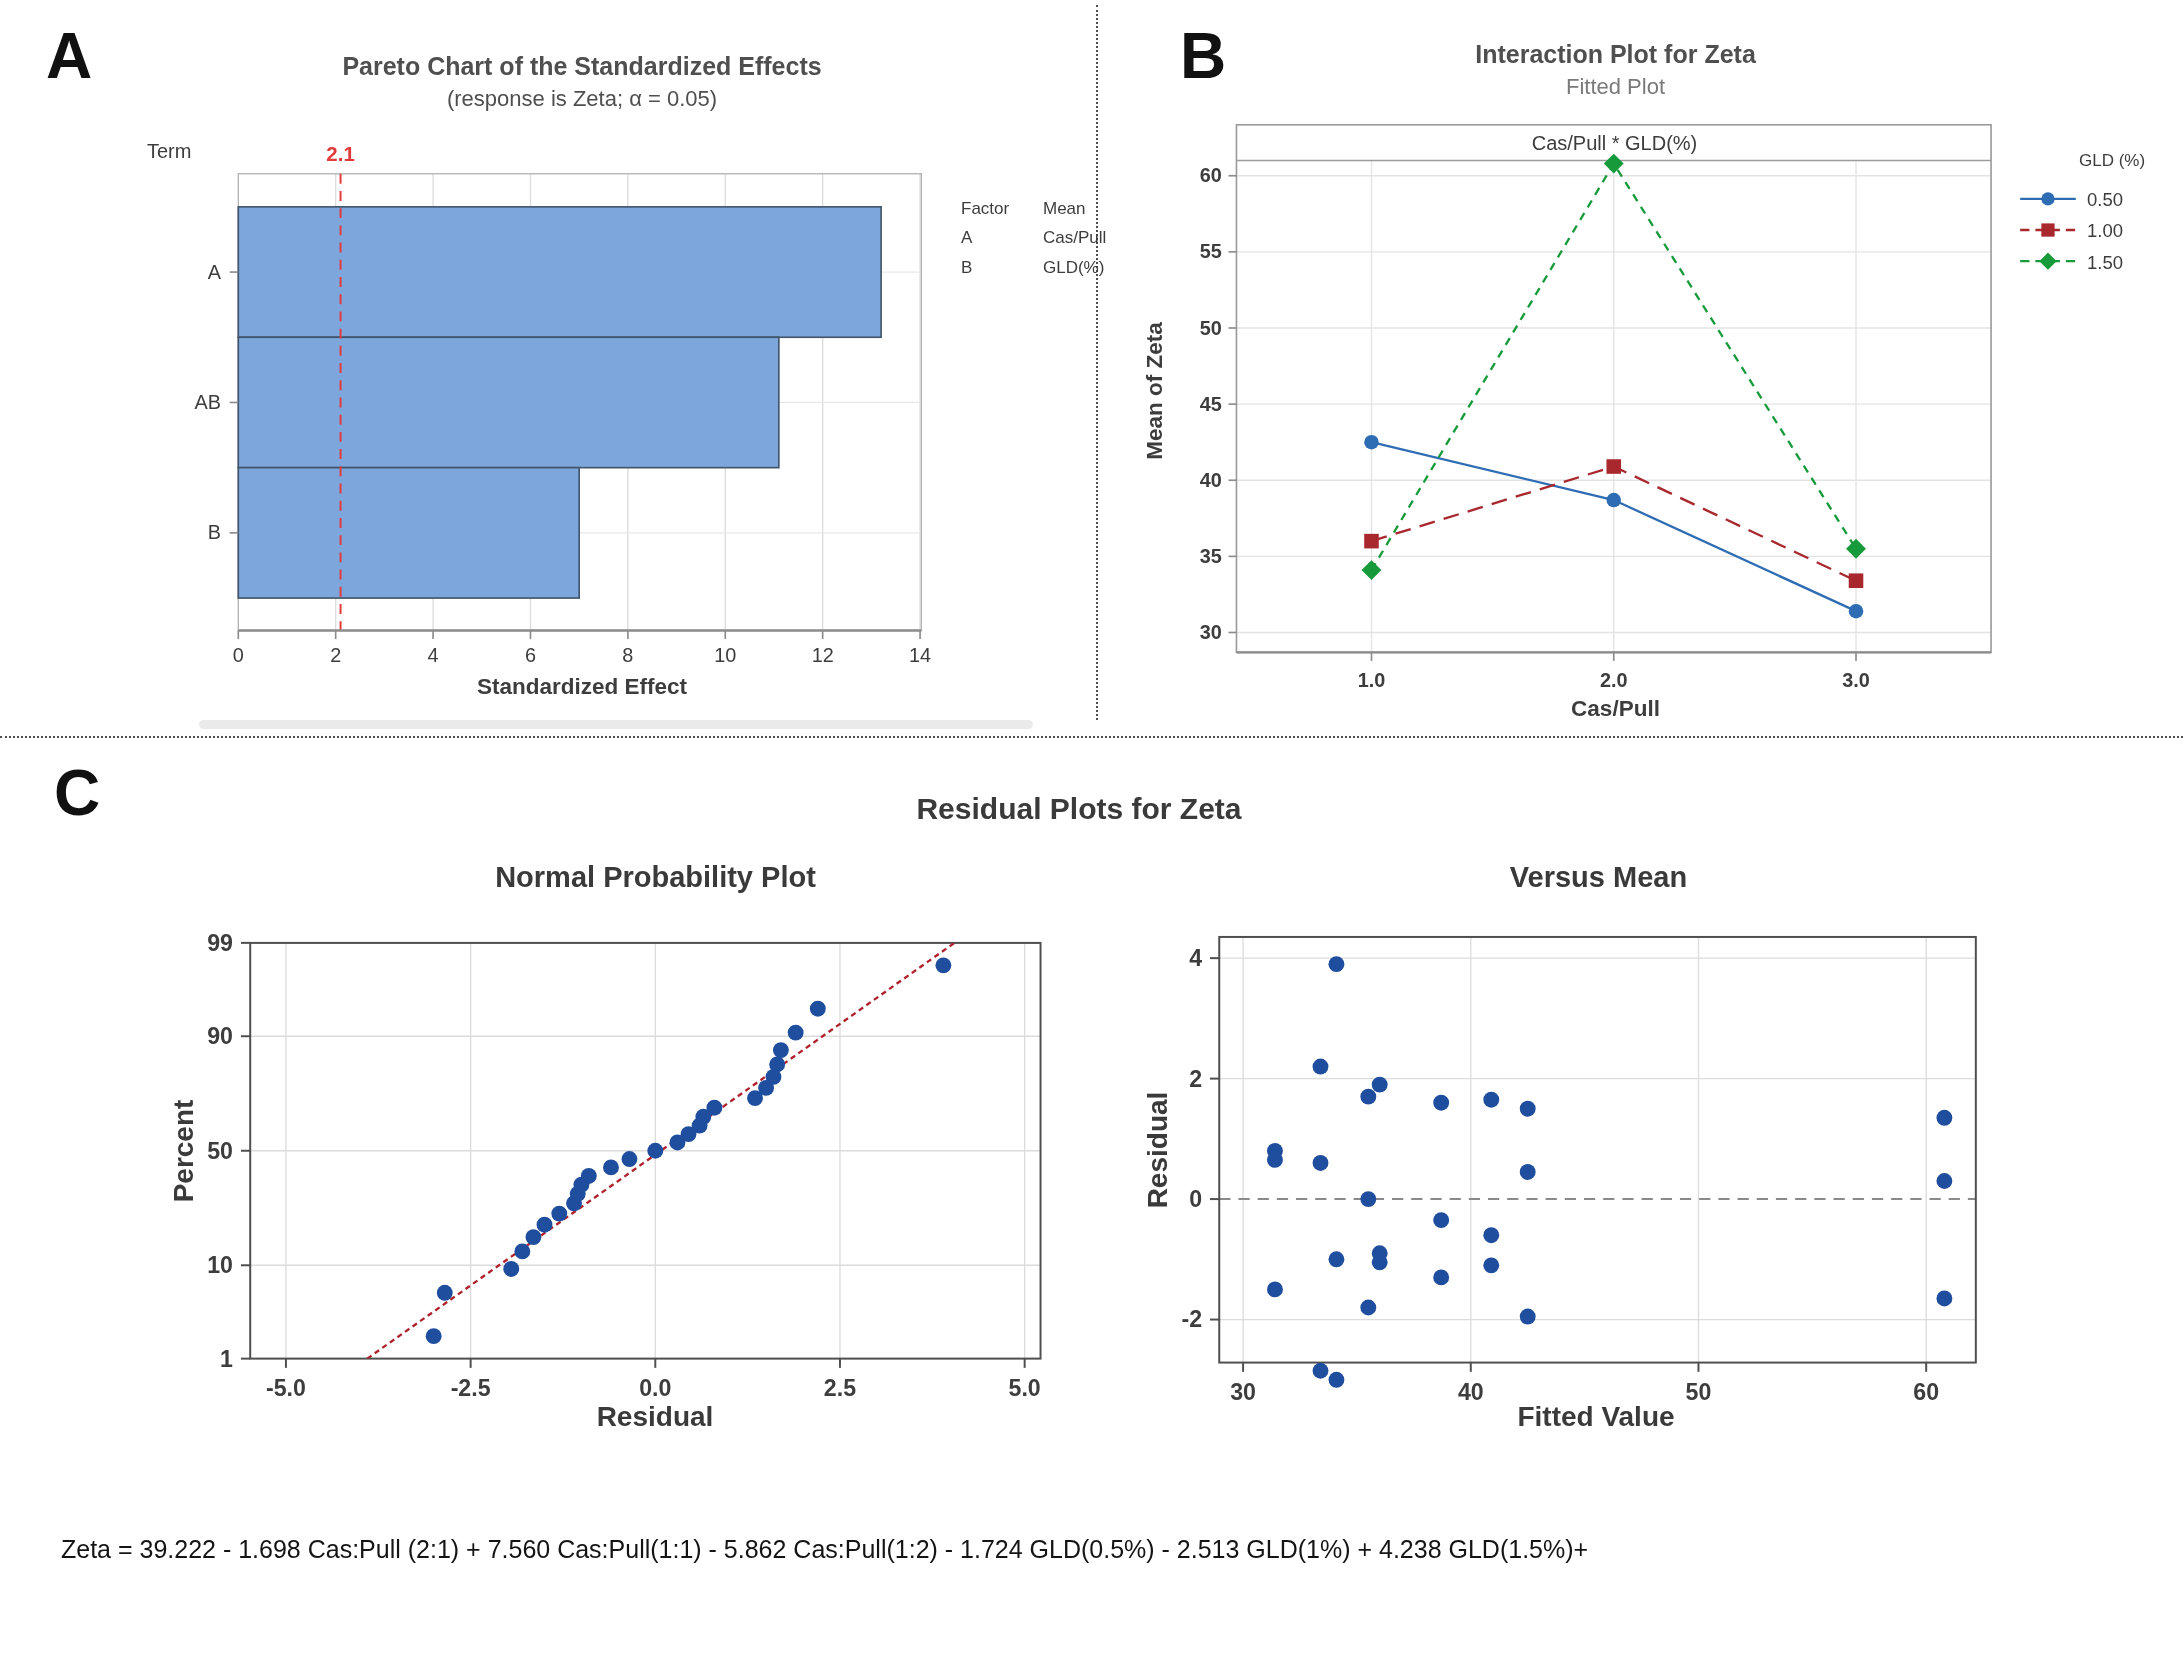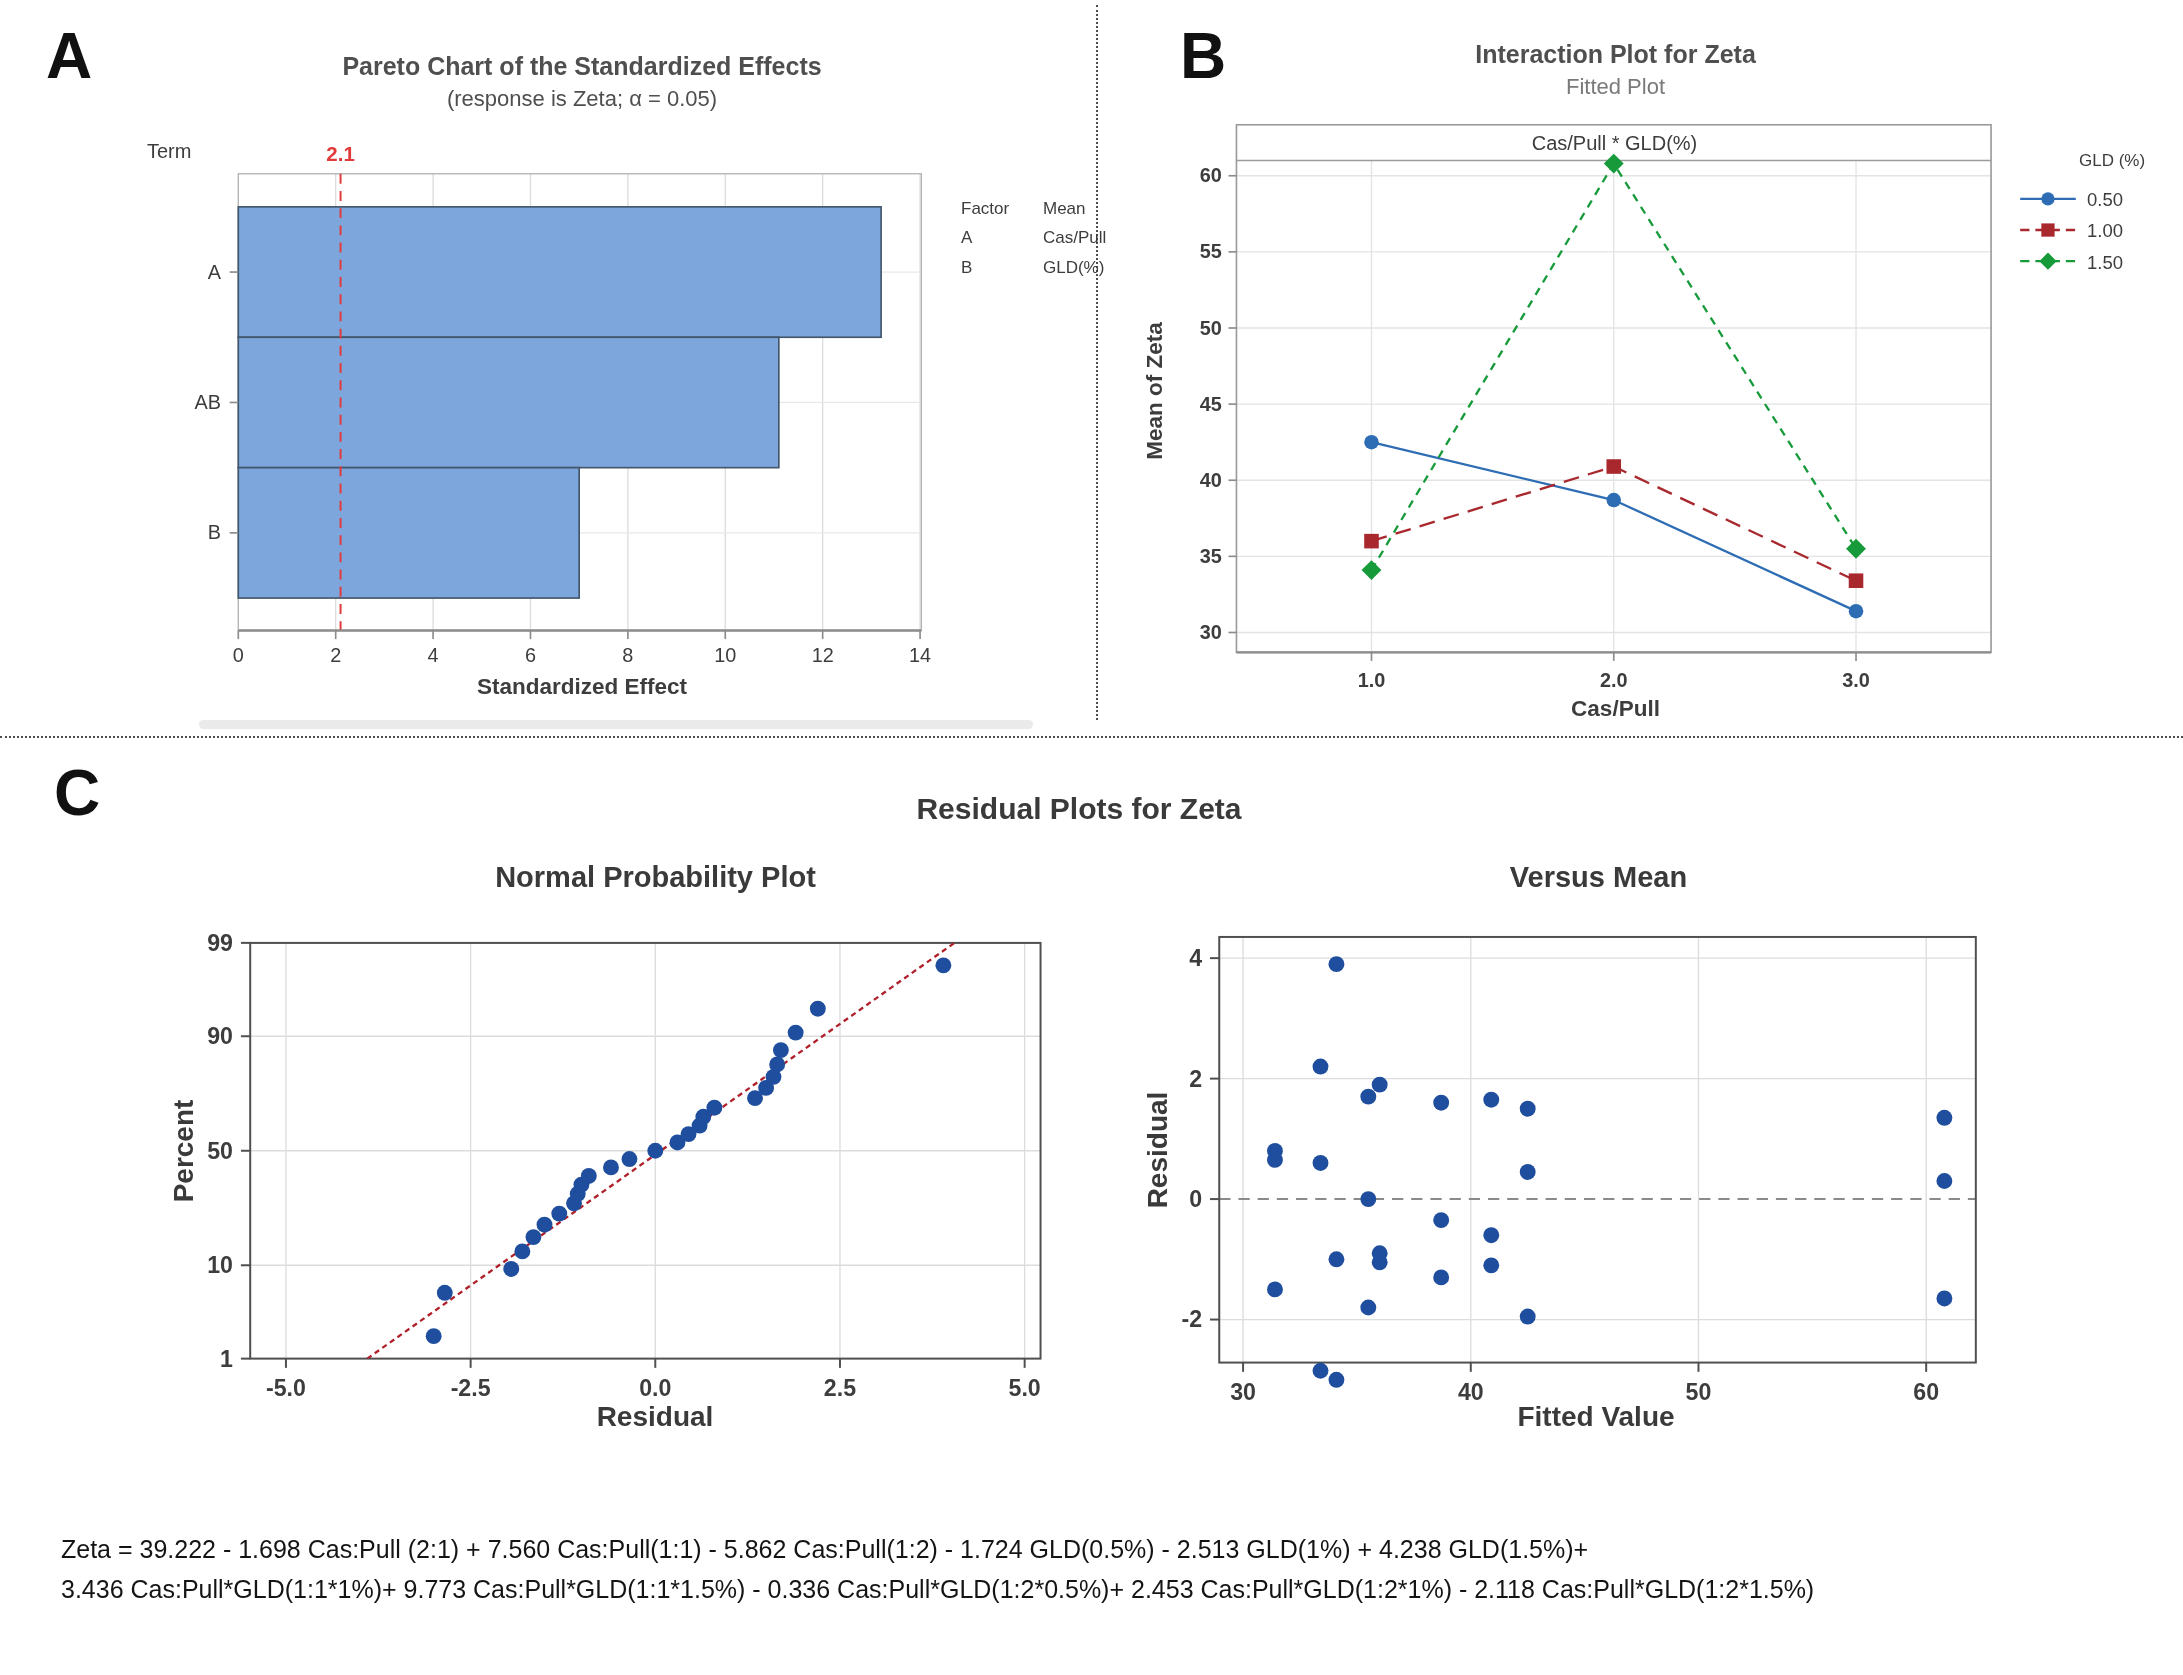--- a/index.html
+++ b/index.html
@@ -291,15 +291,14 @@
 <div class="abs ctitle ctr" style="left:278px;top:792px;width:1602px;z-index:2;">Residual Plots for Zeta</div>
 <div class="abs subplot-title ctr" style="left:285px;top:861px;width:741px;z-index:2;">Normal Probability Plot</div>
 <div class="abs subplot-title ctr" style="left:1218px;top:861px;width:761px;z-index:2;">Versus Mean</div>
 <div class="vlabel big-axlbl" style="left:184px;top:1151px;z-index:2;">Percent</div>
 <div class="abs big-axlbl ctr" style="left:311px;top:1401px;width:688px;z-index:2;">Residual</div>
 <div class="vlabel big-axlbl" style="left:1158px;top:1150px;z-index:2;">Residual</div>
 <div class="abs big-axlbl ctr" style="left:1245px;top:1401px;width:702px;z-index:2;">Fitted Value</div>
 
 <div class="abs" style="left:61px;top:1535px;z-index:2;">
   <div class="eq" style="margin-bottom:11.3px;">Zeta = 39.222 - 1.698 Cas:Pull (2:1) + 7.560 Cas:Pull(1:1) - 5.862 Cas:Pull(1:2) - 1.724 GLD(0.5%) - 2.513 GLD(1%) + 4.238 GLD(1.5%)+</div>
-  <div class="eq">3.436 Cas:Pull*GLD(1:1*1%)+ 9.773 Cas:Pull*GLD(1:1*1.5%) - 0.336 Cas:Pull*GLD(1:2*0.5%)+ 2.453 Cas:Pull*GLD(1:2*1%) - 2.118 Cas:Pull*GLD(1:2*1.5%)</div>
 </div>
 
 
 </body></html>

